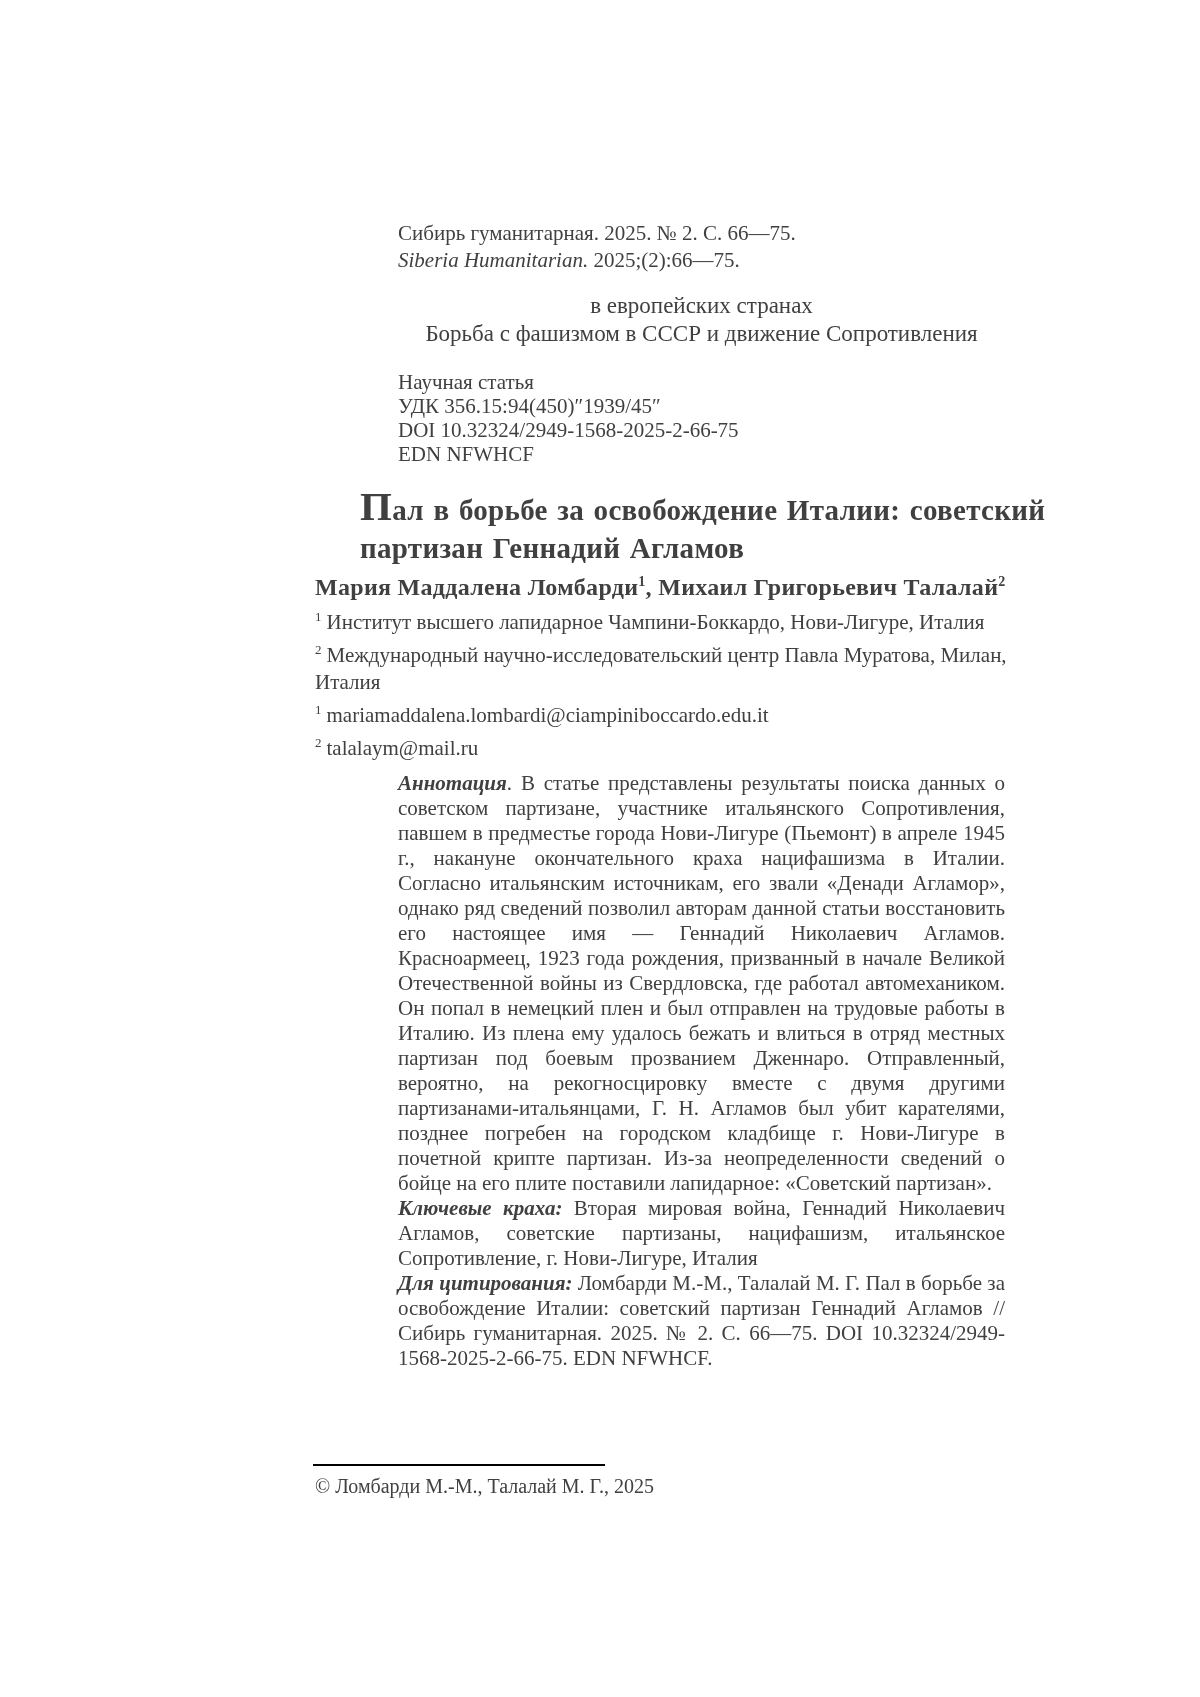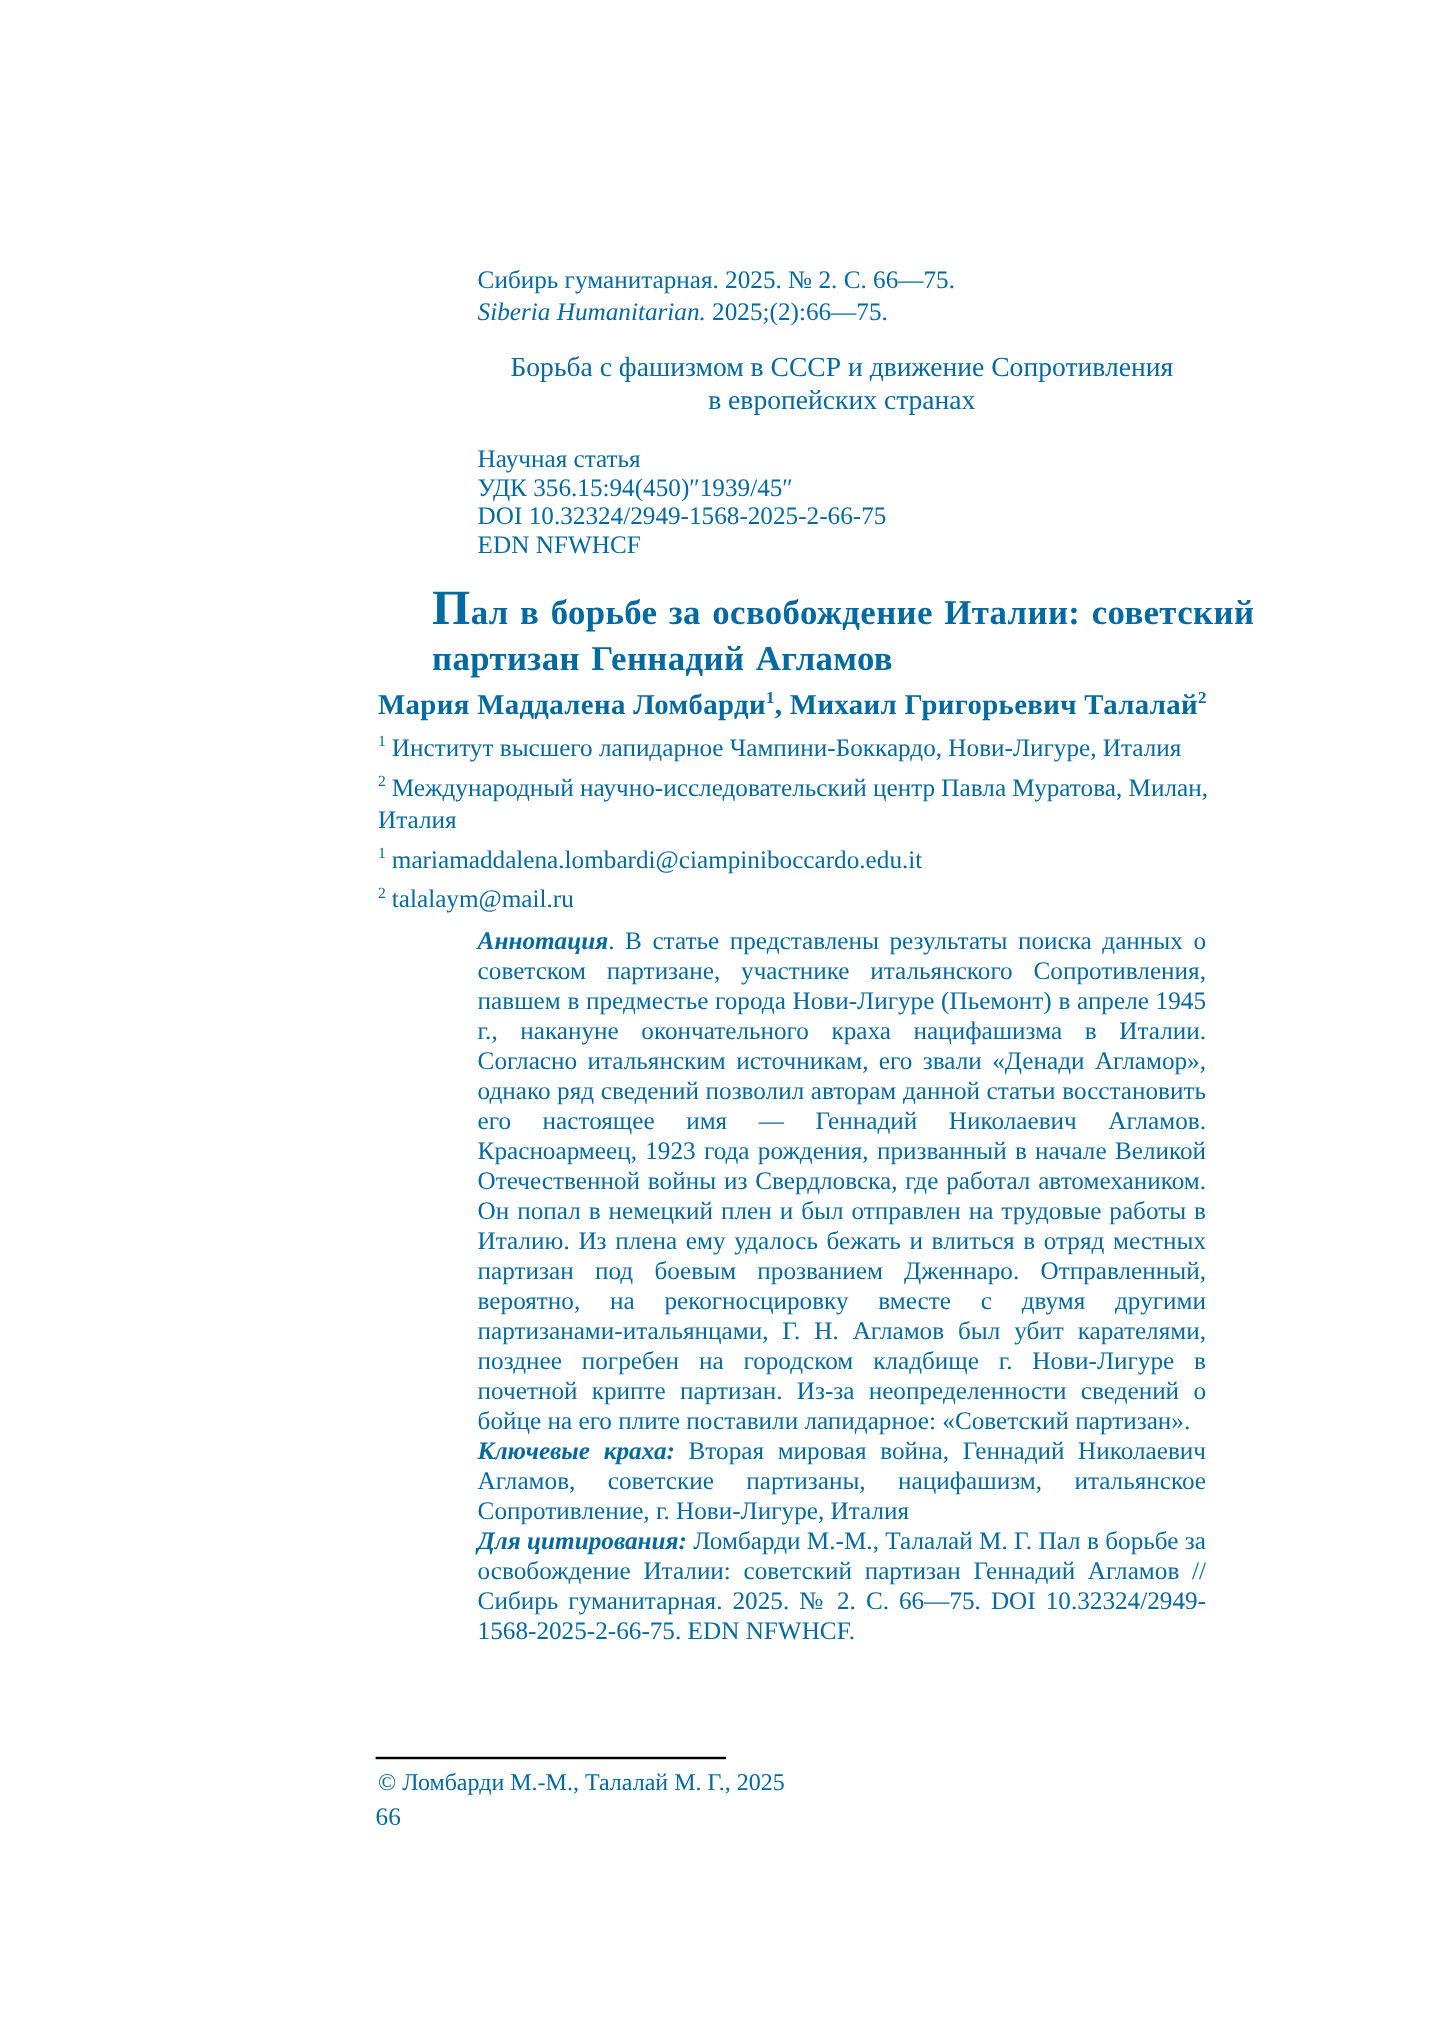--- a/index.html
+++ b/index.html
@@ -1,21 +1,21 @@
 <!DOCTYPE html>
 <html><head>
 <meta charset="utf-8">
 <style>
   html, body { margin: 0; padding: 0; background: #ffffff; }
   .page {
     position: relative;
     width: 1200px;
     height: 1697px;
     background: #ffffff;
-    color: #0369a1;
+    color: #404040;
     font-family: "Liberation Serif", "DejaVu Serif", serif;
     overflow: hidden;
   }
   .content {
     position: absolute;
     top: 220px;
     left: 315px;
     width: 732px;
   }
   .indent { margin-left: 83px; width: 607px; }
@@ -87,22 +87,22 @@
     <div class="journal-block indent">
       <p>
         <span>Сибирь гуманитарная. 2025. № 2. С. 66—75.</span>
       </p>
       <p>
         <span class="journal-en-name">Siberia Humanitarian.</span><span> 2025;(2):66—75.</span>
       </p>
     </div>
 
     <div class="section-heading indent">
+      <p>в европейских странах</p>
       <p>Борьба с фашизмом в СССР и движение Сопротивления</p>
-      <p>в европейских странах</p>
     </div>
 
     <div class="meta-block indent">
       <p>Научная статья</p>
       <p>УДК 356.15:94(450)″1939/45″</p>
       <p>DOI 10.32324/2949-1568-2025-2-66-75</p>
       <p>EDN NFWHCF</p>
     </div>
 
     <div class="article-title">
@@ -138,15 +138,14 @@
       <p>
         <span class="lead-label">Для цитирования:</span><span> Ломбарди М.-М., Талалай М. Г. Пал в борьбе за освобождение Италии: советский партизан Геннадий Агламов // Сибирь гуманитарная. 2025. № 2. С. 66—75. DOI 10.32324/2949-1568-2025-2-66-75. EDN NFWHCF.</span>
       </p>
     </div>
 
   </div>
 
   <div class="footer">
     <div class="footer-rule"></div>
     <p class="footer-copyright">© Ломбарди М.-М., Талалай М. Г., 2025</p>
-    <p class="footer-pagenum">66</p>
   </div>
 </div>
 
 </body></html>

